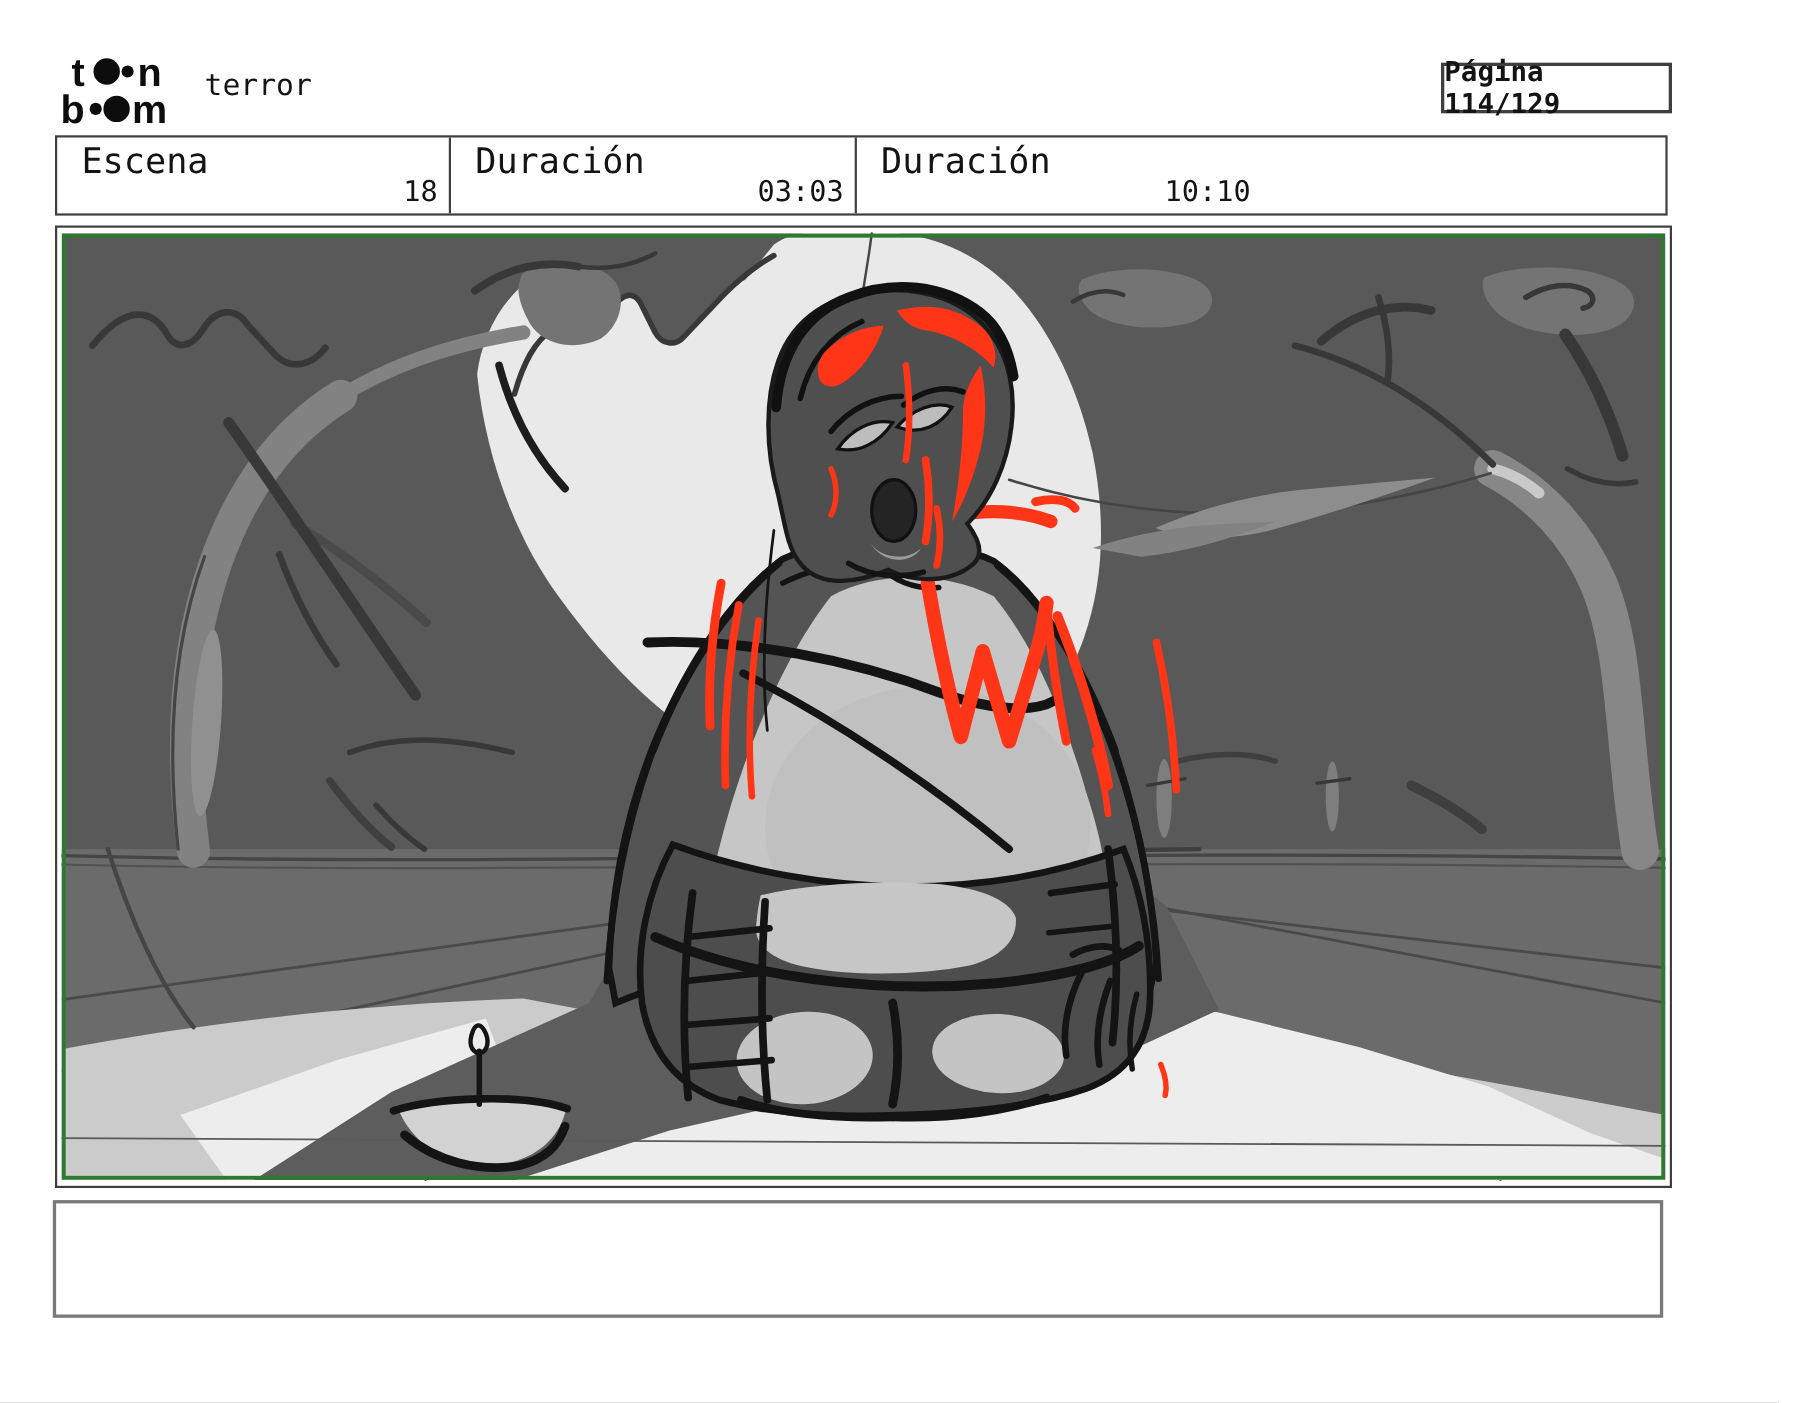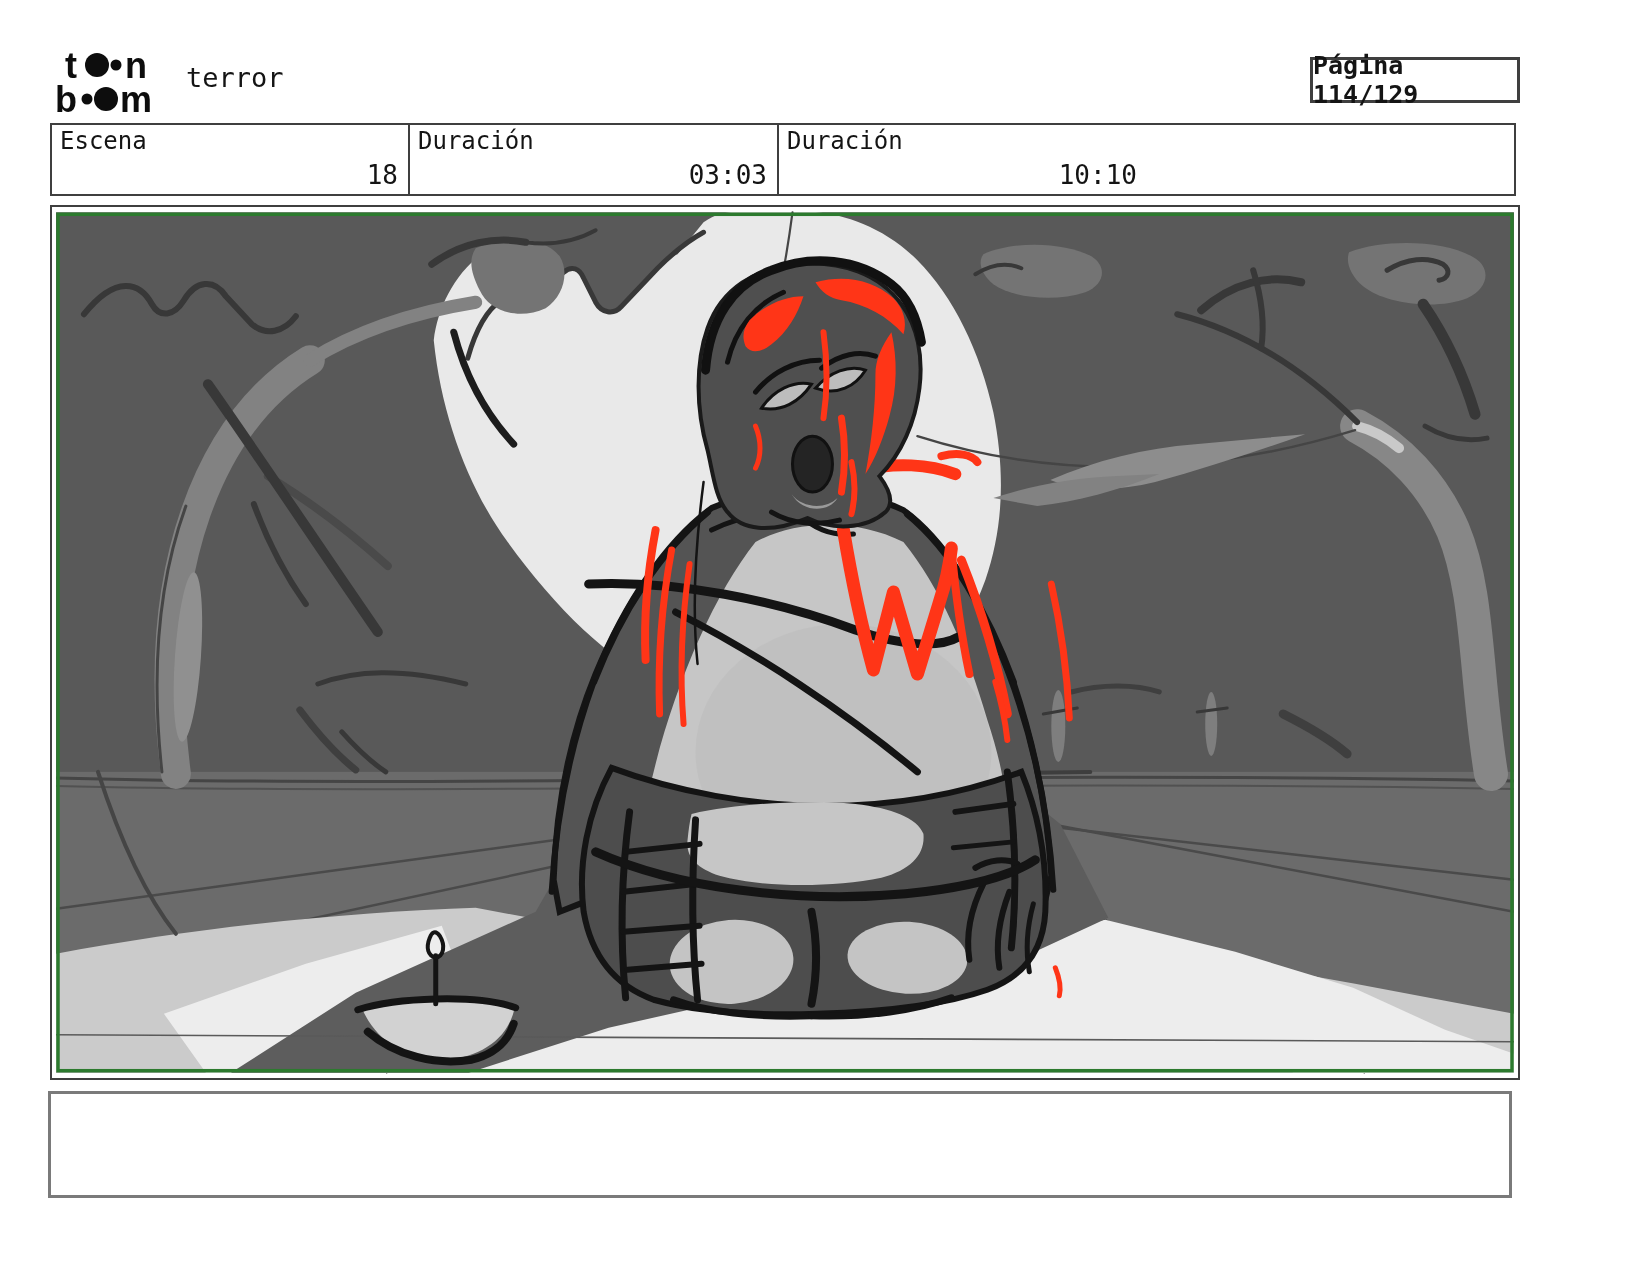--- a/index.html
+++ b/index.html
@@ -13,21 +13,21 @@
   .logo{position:absolute;left:55px;top:48px;width:118px;height:66px;}
   .logo text{font-family:"Liberation Sans","DejaVu Sans",sans-serif;font-weight:900;fill:#0d0d0d;}
   .proj-title{position:absolute;left:186px;top:62px;font-size:27px;font-weight:normal;}
   .page-box{position:absolute;left:1310px;top:57px;width:204px;height:40px;border:3px solid var(--border-dark);
             display:flex;align-items:center;justify-content:center;font-size:25px;font-weight:bold;background:#fff;}
   
   .info-bar{position:absolute;left:50px;top:123px;width:1462px;height:69px;border:2px solid var(--border-dark);
             display:grid;grid-template-columns:358px 369px 368px 1fr;background:#fff;}
   .info-cell{position:relative;border-right:2px solid var(--border-dark);}
   .info-cell:last-child{border-right:none;}
-  .info-label{position:absolute;left:8px;top:2px;font-size:24px;}
+  .info-label{position:absolute;left:22px;top:2px;font-size:32px;}
   .info-value{position:absolute;right:10px;bottom:4px;font-size:26px;}
   
   .panel-frame{position:absolute;left:50px;top:205px;width:1466px;height:871px;border:2px solid var(--border-dark);
                background:#fff;}
   .artwork{position:absolute;left:4px;top:4px;}
   
   .caption-box{position:absolute;left:48px;top:1091px;width:1464px;height:107px;border:3px solid var(--caption-border);
                background:#fff;font-size:22px;padding:6px;box-sizing:border-box;}
   
   .art-bg{fill:var(--bg-gray);}

